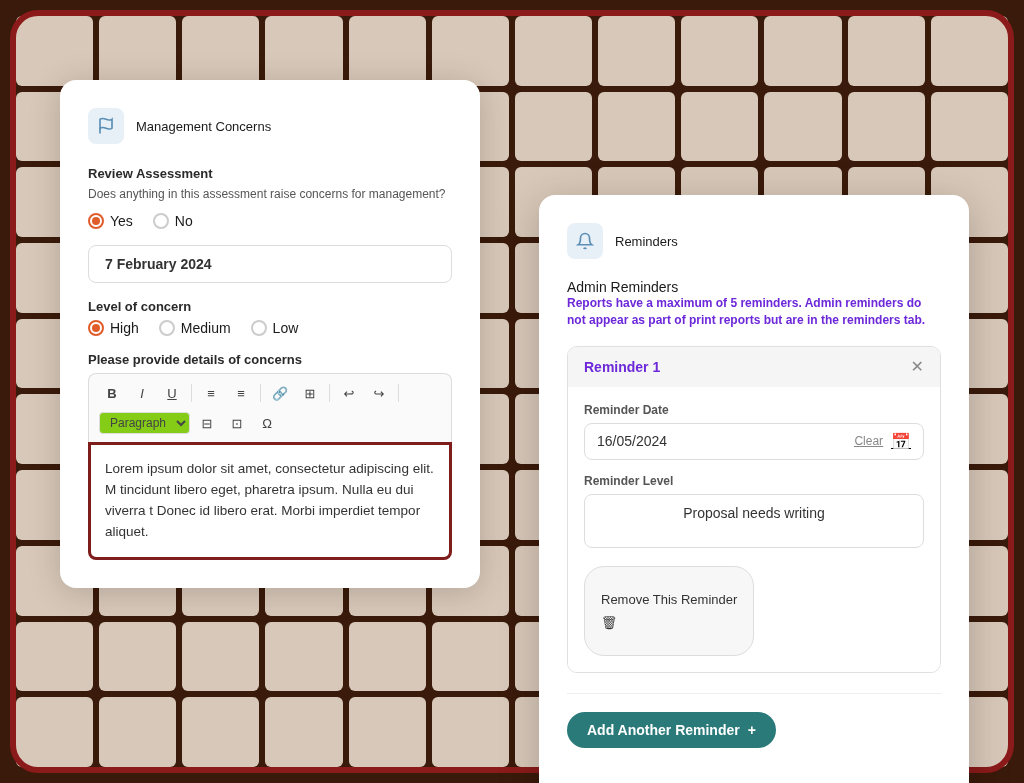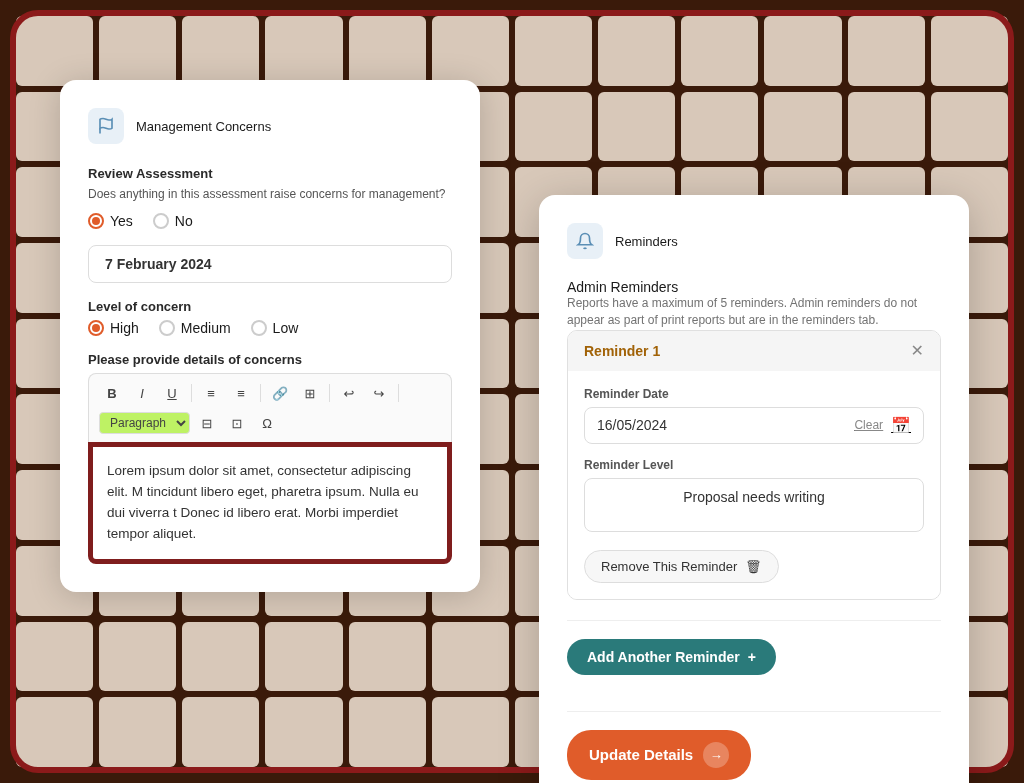--- a/index.html
+++ b/index.html
@@ -174,26 +174,26 @@
       height: 18px;
       background: #ddd;
       margin: 0 2px;
     }
 
     .toolbar-select {
       font-size: 12px;
       border: 1px solid #ddd;
       border-radius: 4px;
       padding: 2px 6px;
-      background: #bef264;
+      background: #84cc16;
       color: #444;
     }
 
     .text-editor {
-      border: 5px solid #7f1d1d;
+      border: 3px solid #7f1d1d;
       border-radius: 0 0 8px 8px;
       padding: 14px;
       min-height: 110px;
       font-size: 13.5px;
       color: #333;
       line-height: 1.55;
       background: #fff;
     }
 
     
@@ -228,22 +228,24 @@
     }
 
     .admin-reminders-title {
       font-size: 14px;
       font-weight: 400;
       color: #1a1a1a;
     }
 
     .admin-reminders-desc {
       font-size: 12px;
-      color: #737373;
+      color: #6d28d9;
       line-height: 1.45;
+      margin-bottom: 16px;
+      font-weight: bold;
     }
 
     .reminder-accordion {
       border: 1px solid #e0e0e0;
       border-radius: 10px;
       overflow: hidden;
       margin-bottom: 20px;
     }
 
     .reminder-accordion-header {
@@ -251,21 +253,21 @@
       align-items: center;
       justify-content: space-between;
       padding: 12px 16px;
       background: #f5f5f5;
       cursor: pointer;
     }
 
     .reminder-accordion-label {
       font-size: 14px;
       font-weight: 600;
-      color: #a16207;
+      color: #6d28d9;
     }
 
     .accordion-close {
       font-size: 16px;
       color: #888;
       cursor: pointer;
       line-height: 1;
     }
 
     .reminder-accordion-body {
@@ -324,27 +326,28 @@
       resize: none;
       font-family: inherit;
       margin-bottom: 14px;
       text-align: center;
     }
 
     .remove-btn {
       display: inline-flex;
       align-items: flex-start;
       gap: 8px;
-      padding: 8px 16px;
+      padding: 25px 16px;
       border: 1px solid #ddd;
       border-radius: 20px;
       background: #f7f7f7;
       font-size: 13px;
       color: #333;
       cursor: pointer;
+      flex-direction: column;
     }
 
     .divider {
       height: 1px;
       background: #eee;
       margin: 18px 0;
     }
 
     .add-reminder-btn {
       display: inline-flex;

